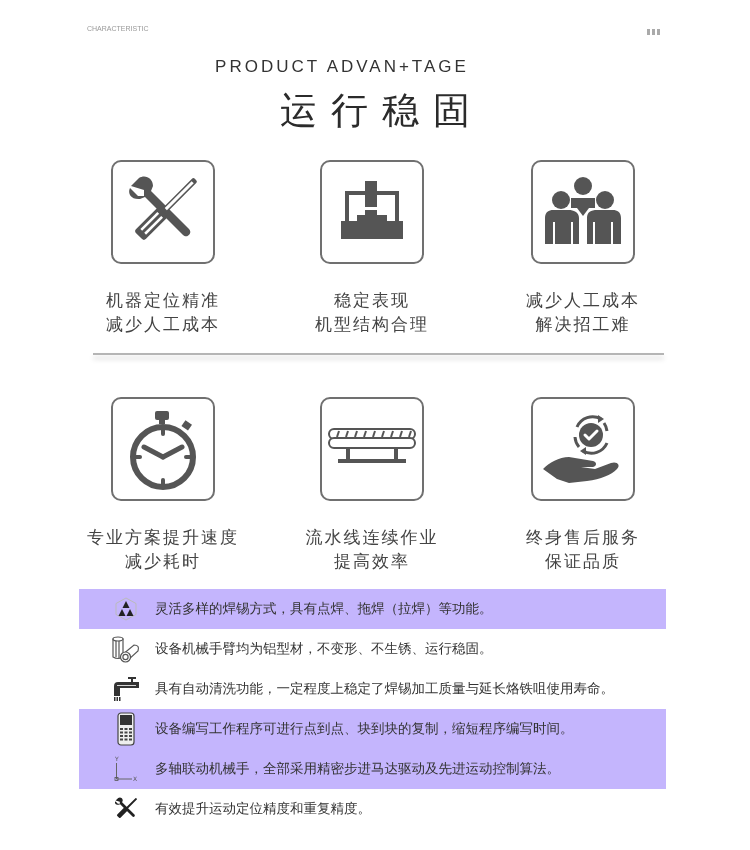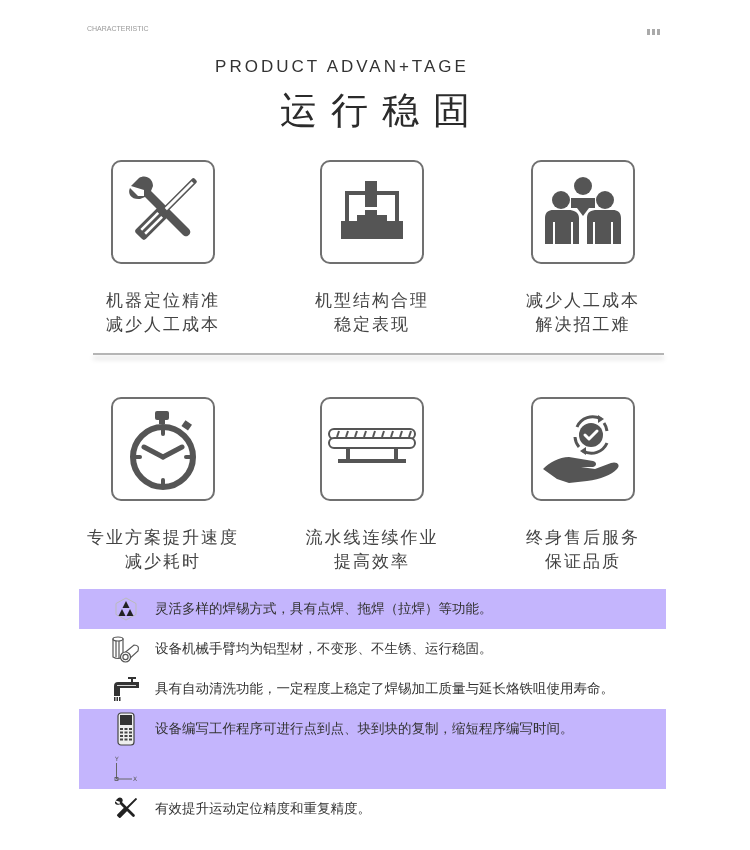--- a/index.html
+++ b/index.html
@@ -101,22 +101,22 @@
         <rect x="20" y="38" width="30" height="6"></rect>
         <rect x="28" y="33" width="12" height="5"></rect>
         <rect x="8" y="14" width="4" height="30"></rect>
         <rect x="58" y="14" width="4" height="30"></rect>
         <rect x="8" y="14" width="54" height="4"></rect>
         <rect x="28" y="4" width="12" height="26"></rect>
       </g>
     </svg>
   </div>
   <div class="label">
+    <div>稳定表现</div>
     <div>机型结构合理</div>
-    <div>稳定表现</div>
   </div>
 </div>
 
 <div class="feature" style="left:473px; top:160px;">
   <div class="box">
     <svg width="84" height="76" viewBox="0 0 84 76">
       <g fill="#555">
         <circle cx="42" cy="12" r="9"></circle>
         <path d="M30 24 H54 L54 34 L30 34 Z"></path>
         <circle cx="20" cy="26" r="9"></circle>
@@ -283,20 +283,21 @@
   <div class="list-row shade">
     <div class="ico">
       <svg width="28" height="30" viewBox="0 0 28 30">
         <text x="3" y="7" font-size="6" fill="#555" font-family="DejaVu Sans, sans-serif">Y</text>
         <line x1="4.5" y1="9" x2="4.5" y2="25" stroke="#666" stroke-width="1"></line>
         <line x1="4.5" y1="25" x2="20" y2="25" stroke="#666" stroke-width="1"></line>
         <rect x="3" y="23.5" width="3" height="3" fill="none" stroke="#555" stroke-width="0.8"></rect>
         <text x="21" y="27" font-size="6" fill="#555" font-family="DejaVu Sans, sans-serif">X</text>
       </svg>
     </div>
+    <div class="txt">多轴联动机械手，全部采用精密步进马达驱动及先进运动控制算法。</div>
   </div>
 
   <div class="list-row">
     <div class="ico">
       <svg width="26" height="26" viewBox="0 0 80 80">
         <g fill="#222">
           <path d="M8 14 L16 6 C22 2 30 6 30 14 L28 19 L66 57 C70 61 64 67 60 63 L22 25 L17 27 C9 28 4 22 7 16 L15 24 L21 24 L21 18 Z"></path>
           <g transform="rotate(45 40 40)">
             <rect x="37" y="-6" width="6" height="46" rx="2"></rect>
             <rect x="33" y="40" width="14" height="34" rx="3"></rect>

